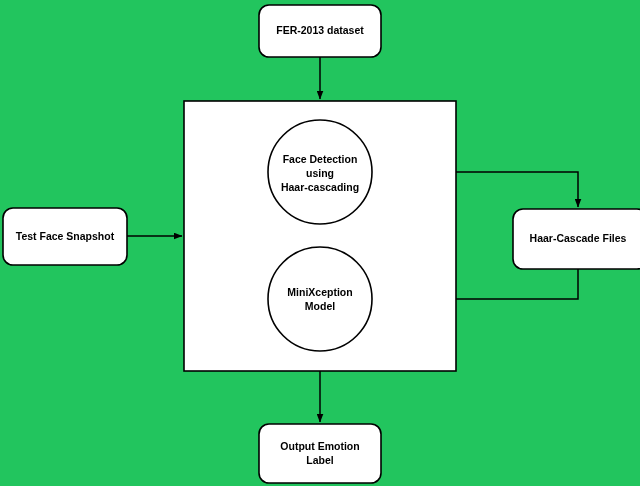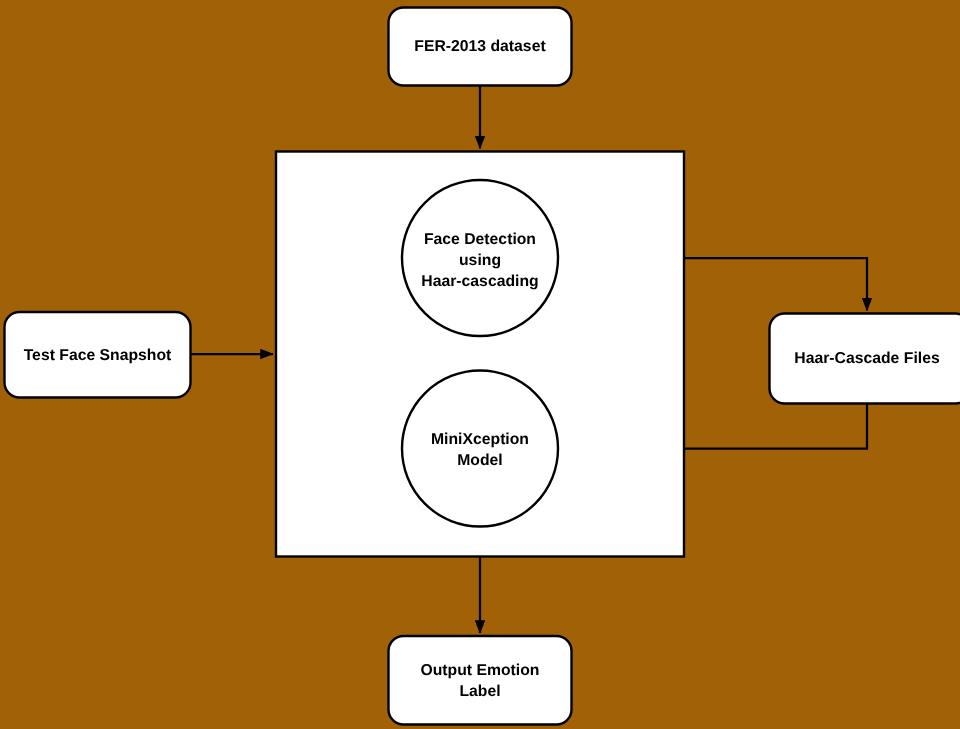--- a/index.html
+++ b/index.html
@@ -4,21 +4,21 @@
 <style>
   html, body {
     margin: 0;
     padding: 0;
     background: #ffffff;
   }
   #diagram-root {
     position: relative;
     width: 640px;
     height: 486px;
-    background: #a16207;
+    background: #22c55e;
     overflow: hidden;
     font-family: "Liberation Sans", sans-serif;
   }
   #flow-svg {
     position: absolute;
     top: 0;
     left: 0;
     width: 640px;
     height: 486px;
   }

